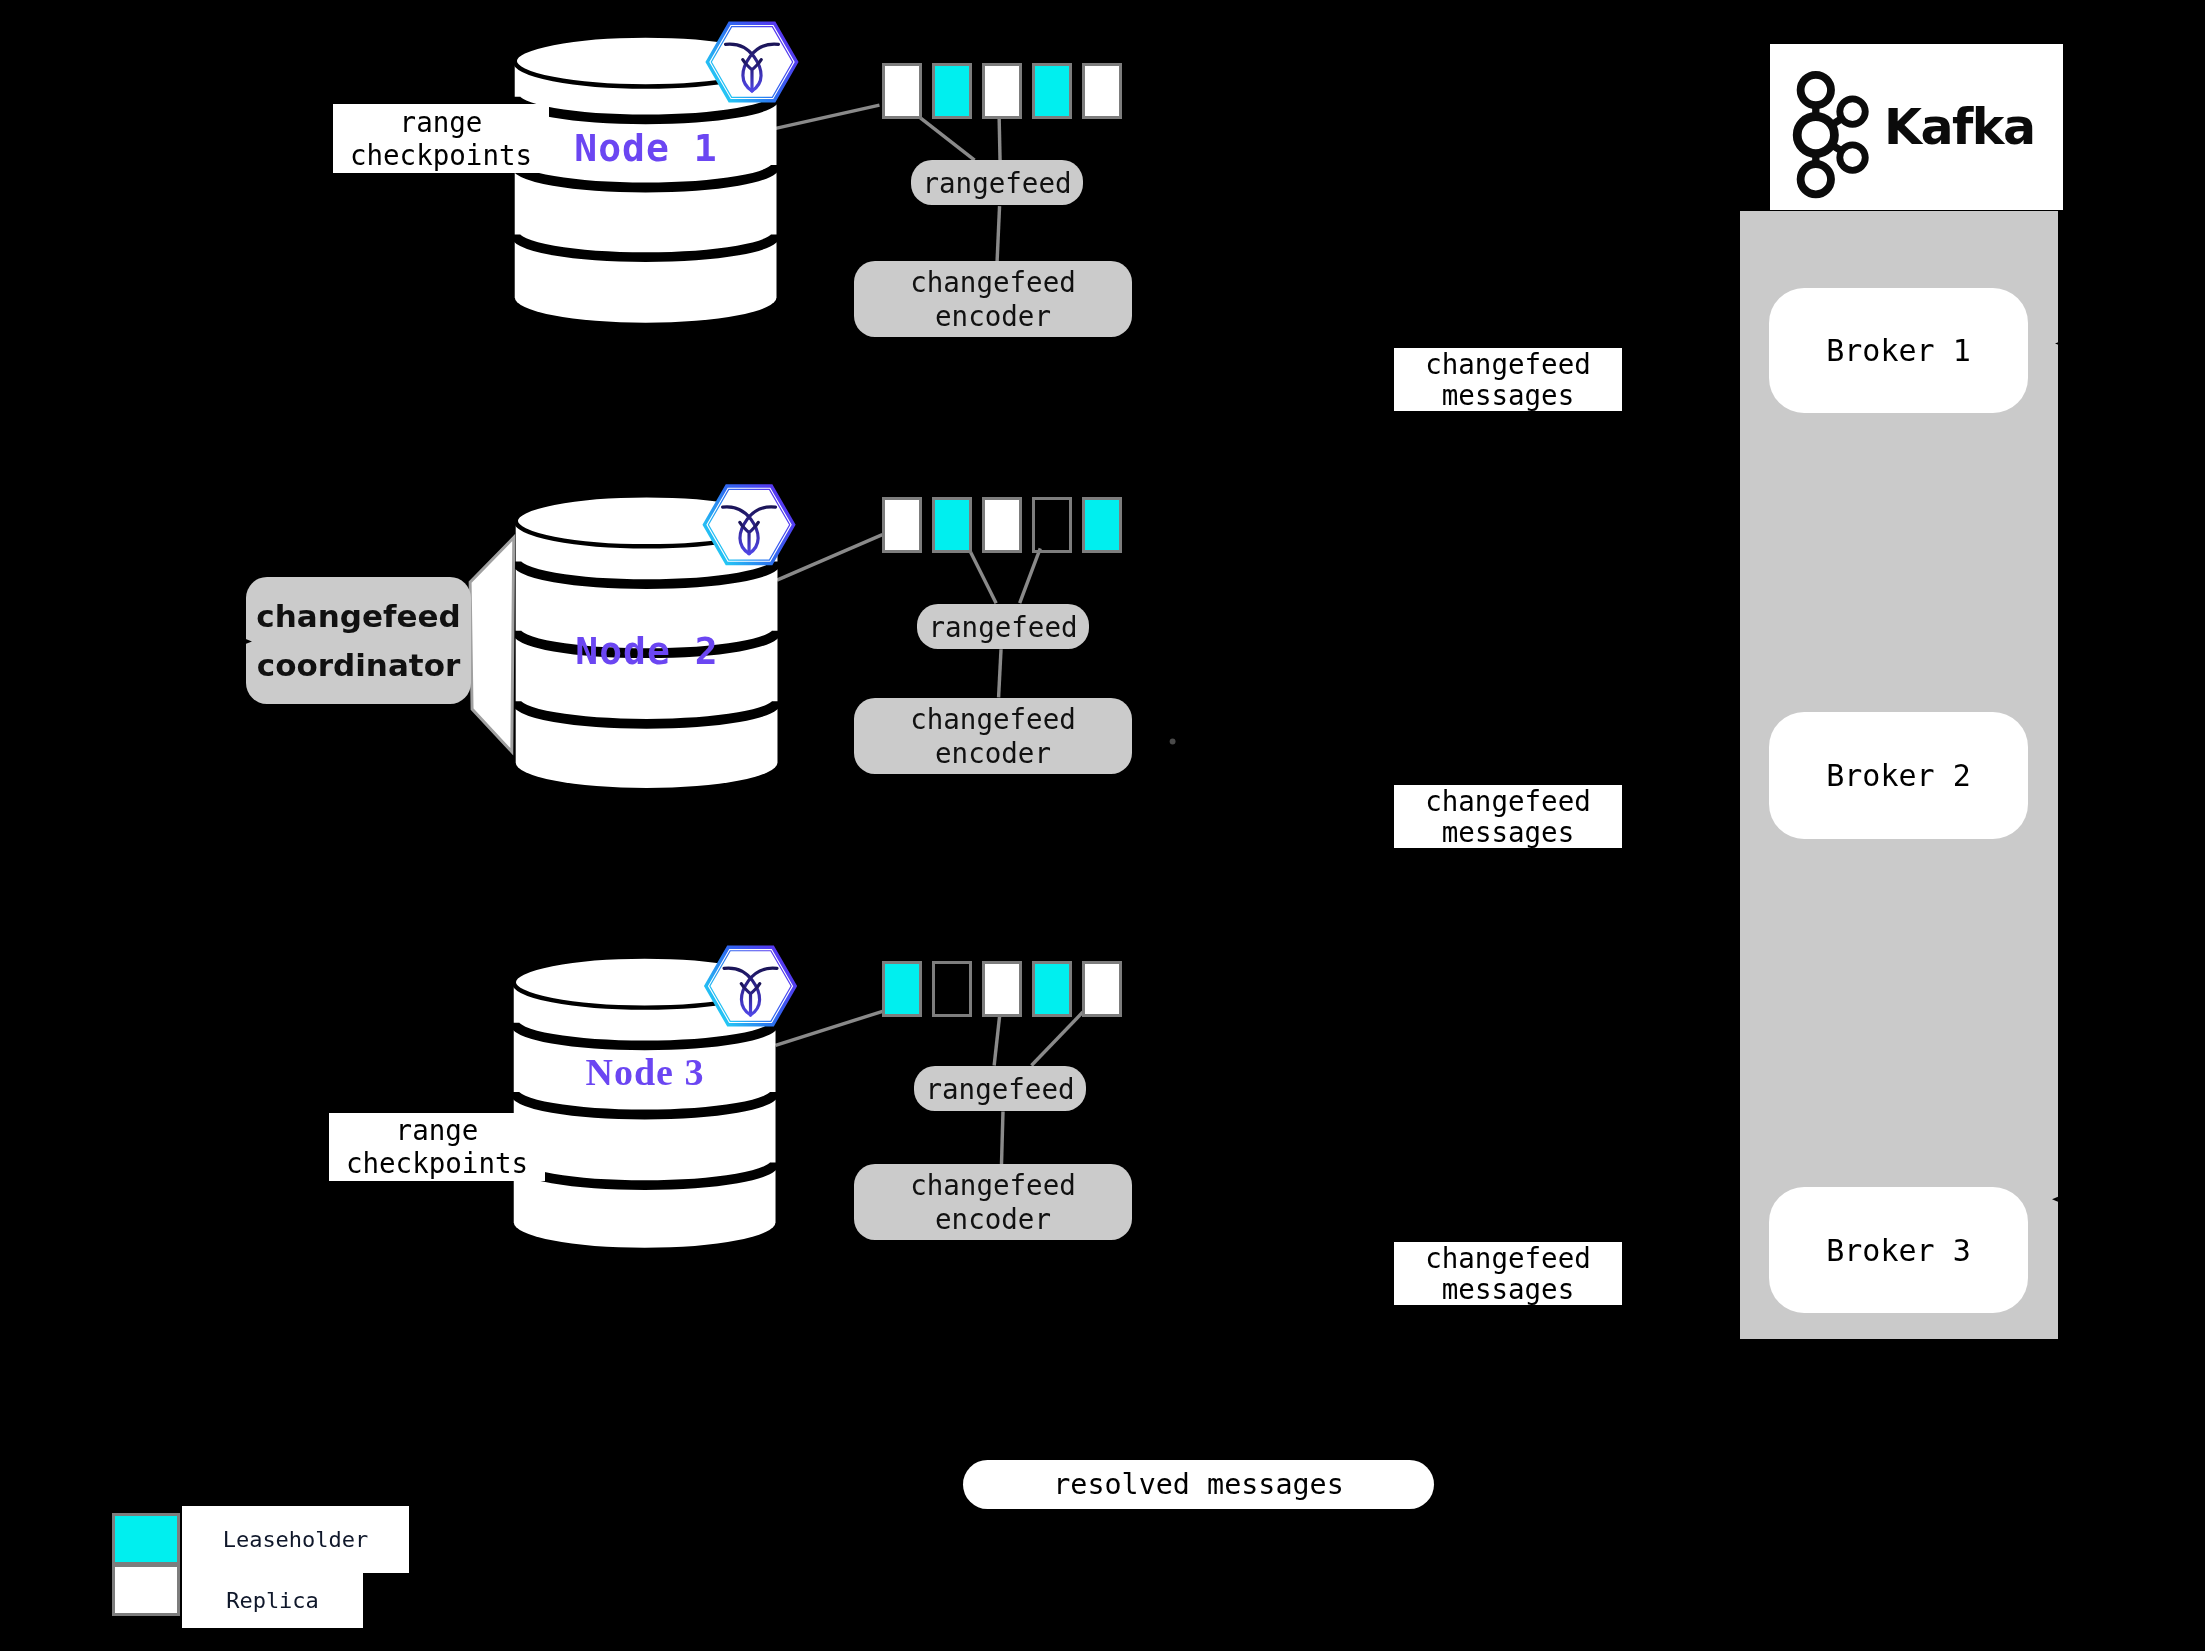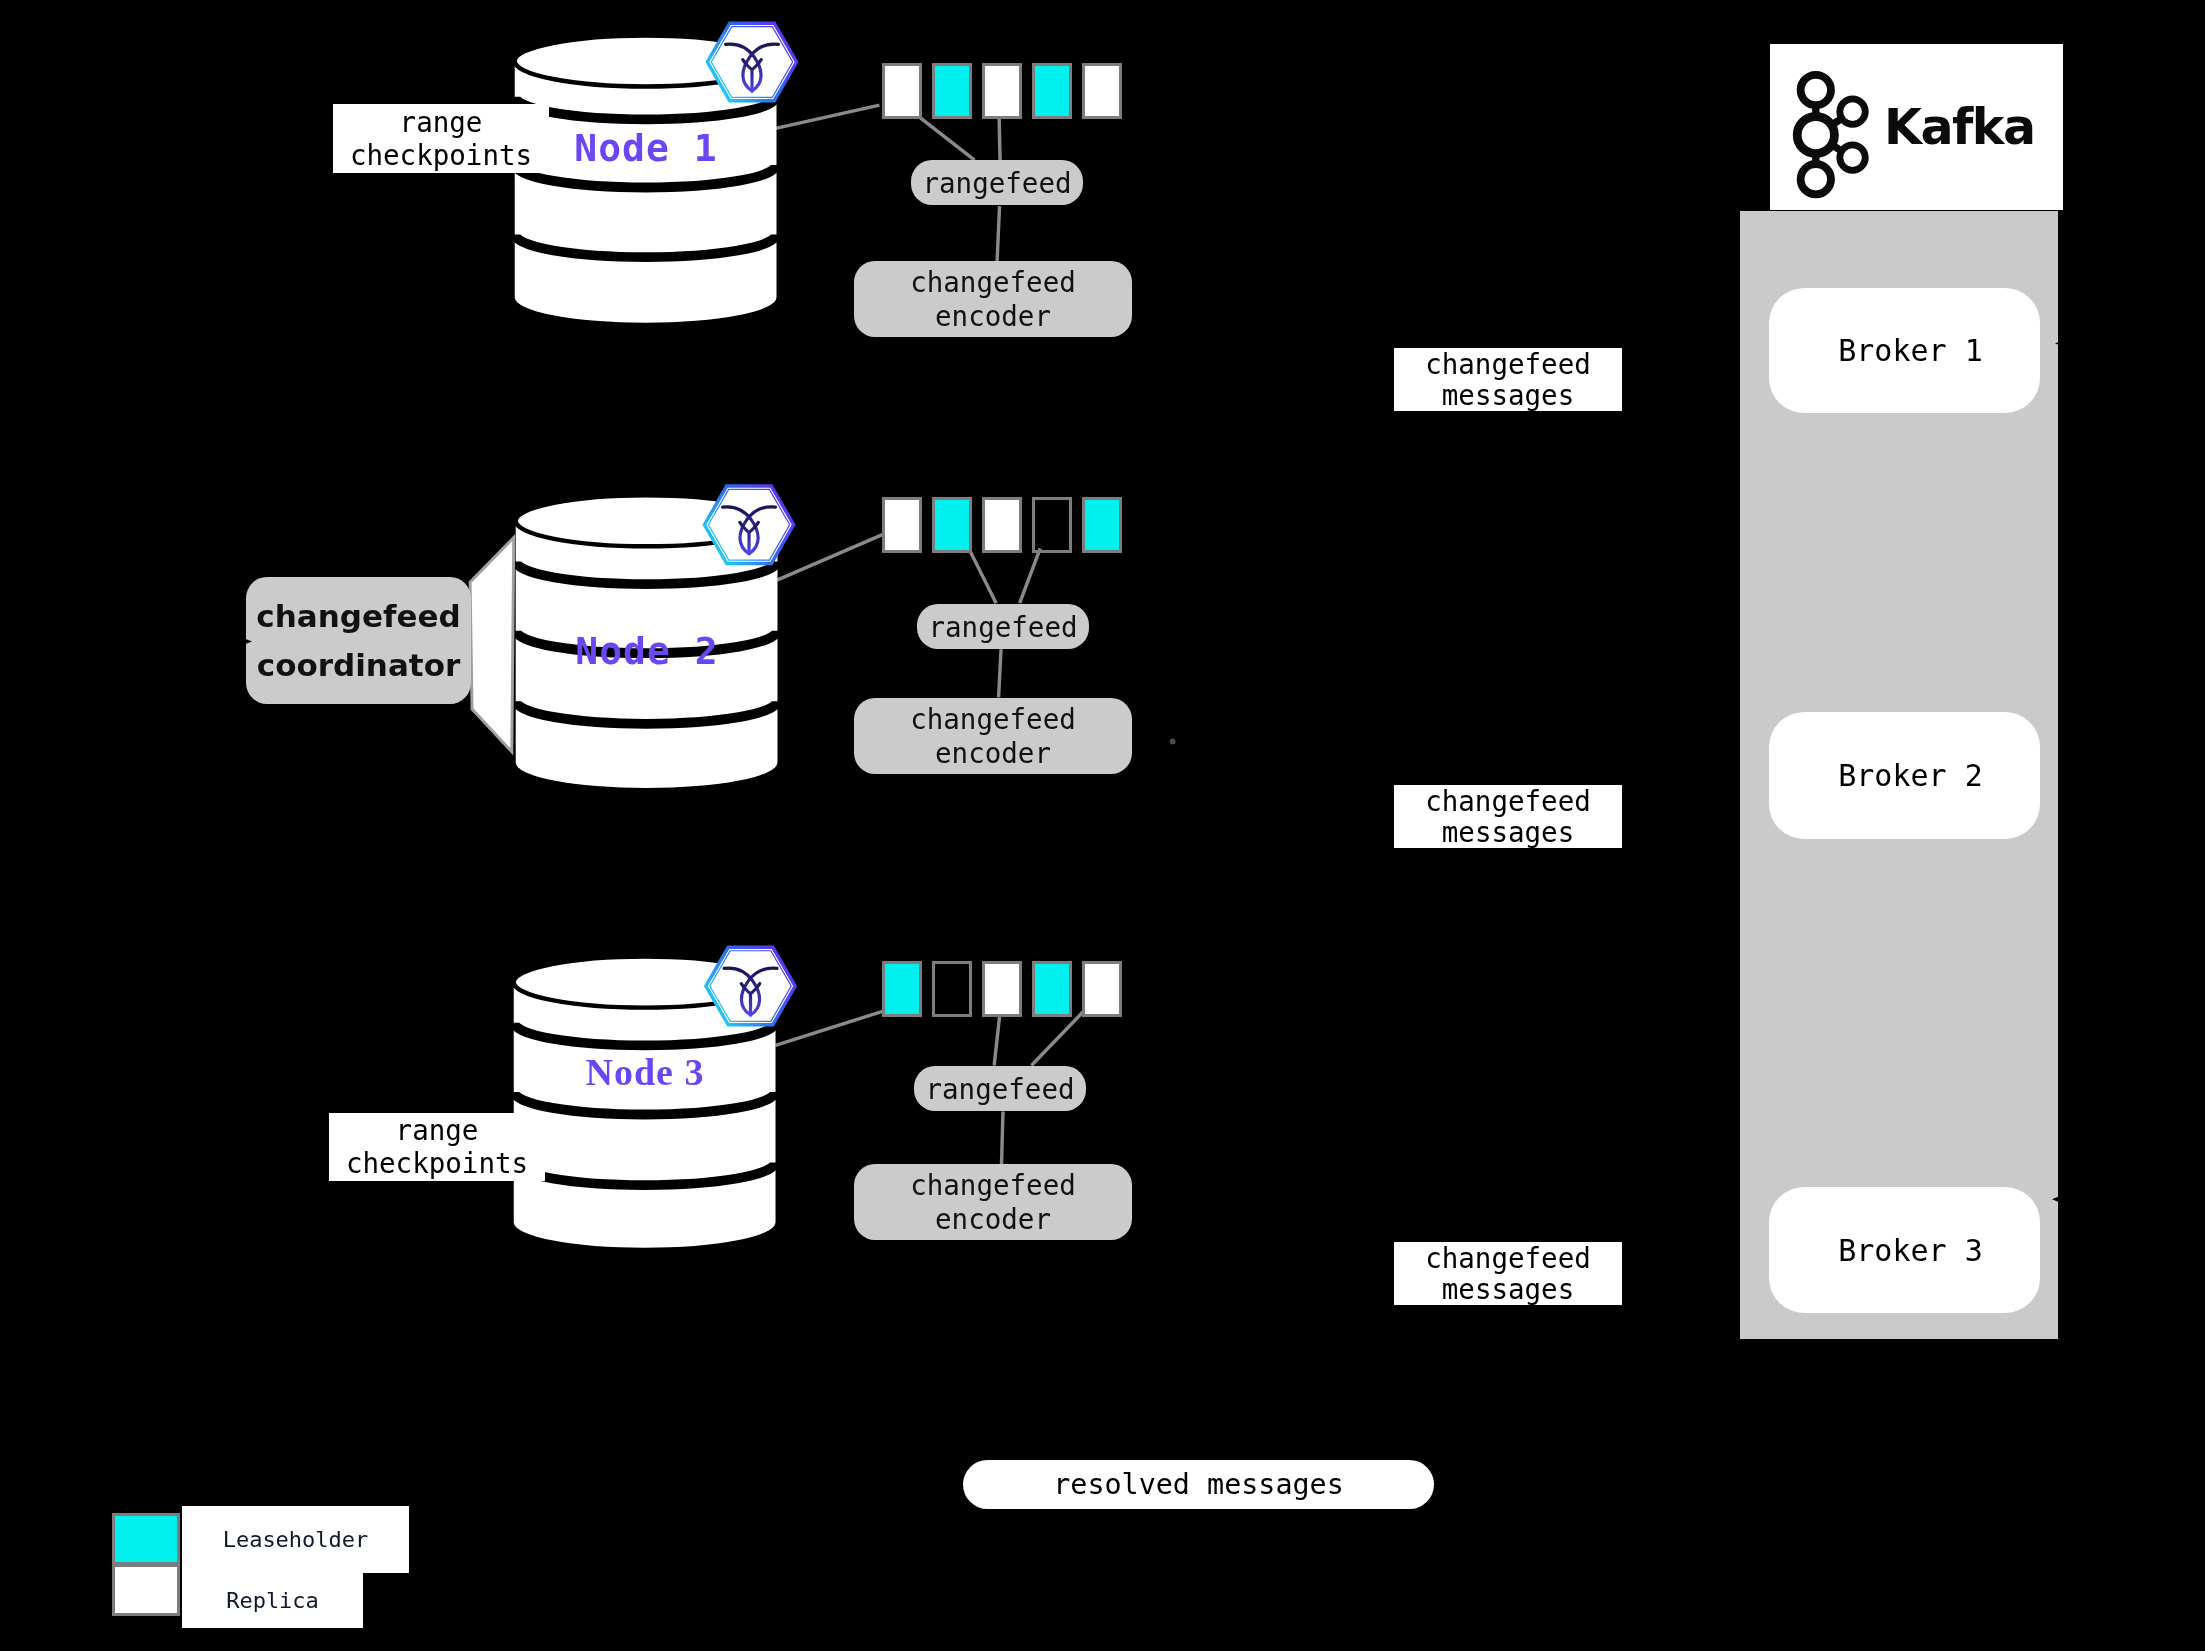--- a/index.html
+++ b/index.html
@@ -22,21 +22,21 @@
   .range{position:absolute;top:0;width:34px;height:50px;border:3.9px solid #7d7d7d;background:transparent;}
   .range.leaseholder{background:#00efef;}
   .range.replica{background:#ffffff;}
   .range.none{background:transparent;}
   .kafka-logo{background:#ffffff;}
   .kafka-text{position:absolute;left:114px;top:0;width:147px;height:166px;display:flex;align-items:center;
        color:#0b0b0b;font-family:"DejaVu Sans",sans-serif;font-weight:bold;font-size:49px;letter-spacing:-1.5px;}
   .kafka-container{background:#cacaca;}
   .broker{position:absolute;left:29px;width:259px;background:#ffffff;border-radius:35px;
        display:flex;align-items:center;justify-content:center;font-size:30px;color:#000;
-       font-family:"DejaVu Sans Mono",monospace;padding-left:12px;}
+       font-family:"DejaVu Sans Mono",monospace;}
   .pill{background:#ffffff;border-radius:25.5px;display:flex;align-items:center;justify-content:center;
        font-size:28.4px;color:#000;font-family:"DejaVu Sans Mono",monospace;}
   .legend-swatch{border:3.9px solid #7d7d7d;}
   .legend-label{background:#fff;color:#0f172a;font-size:22px;display:flex;align-items:center;justify-content:center;
        font-family:"DejaVu Sans Mono",monospace;}
 </style>
 </head>
 <body>
 
 <div class="canvas">

